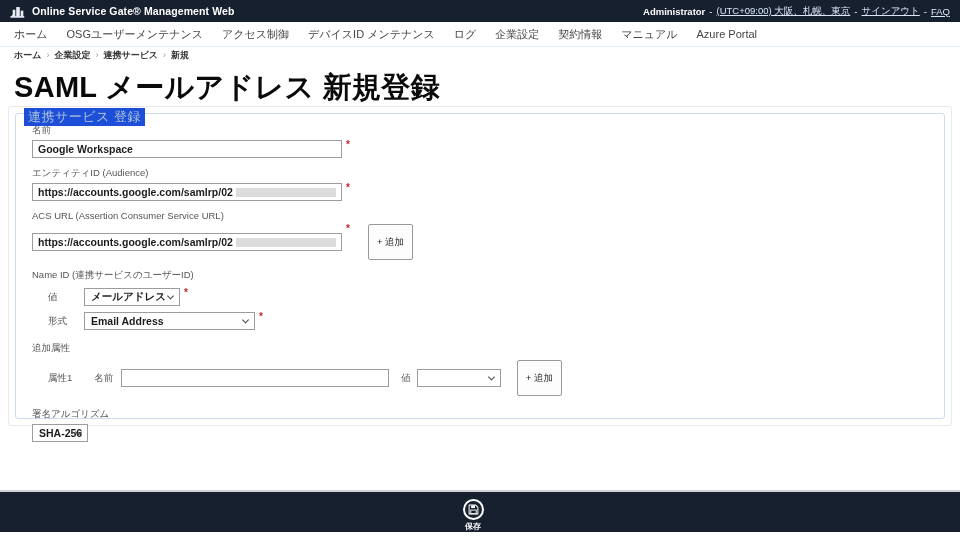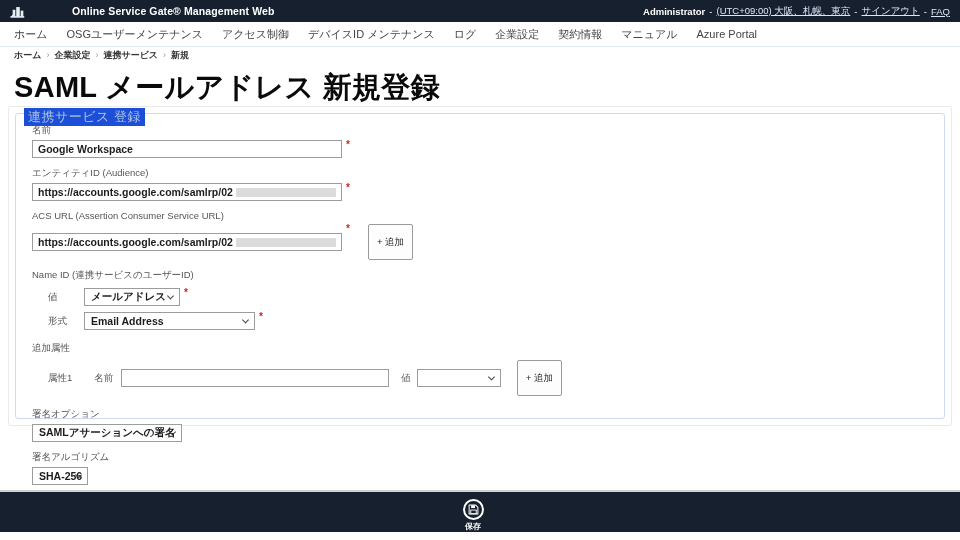--- a/index.html
+++ b/index.html
@@ -6,21 +6,21 @@
   html,body { width:960px; height:540px; }
   body {
     font-family:"Liberation Sans", sans-serif;
     background:#ffffff; position:relative; overflow:hidden;
   }
 
   
   .topbar {
     position:absolute; top:0; left:0; right:0; height:22px;
     background:#16202e; color:#fff;
-    display:flex; align-items:center; padding:0 10px;gap:40px;
+    display:flex; align-items:center; padding:0 10px;
   }
   .topbar .logo { display:flex; align-items:center; }
   .topbar .app-title { font-size:10.5px; font-weight:bold; margin-left:6px; letter-spacing:.1px; }
   .topbar .right { margin-left:auto; font-size:9.5px; display:flex; align-items:center; gap:4px; }
   .topbar .right .user { font-weight:bold; }
   .topbar .right a, .topbar .right .lnk {
     color:#d9e6fa; text-decoration:underline; cursor:pointer; white-space:nowrap;
   }
 
   
@@ -229,27 +229,20 @@
         </div>
         <span class="alabel" style="margin-left:12px;">値</span>
         <span class="sbox" style="width:84px; margin-left:6px;">
           <span></span>
           <span class="chev"></span>
         </span>
         <span class="btn-add" style="margin-left:16px;">+ 追加</span>
       </div>
     </div>
 
-    <div class="group">
-      <div class="flabel">署名オプション</div>
-      <span class="sbox" style="width:150px;">
-        <span>SAMLアサーションへの署名</span>
-        <span class="chev"></span>
-      </span>
-    </div>
 
     <div class="group" style="margin-bottom:0;">
       <div class="flabel">署名アルゴリズム</div>
       <span class="sbox" style="width:56px;">
         <span>SHA-256</span>
         <span class="chev"></span>
       </span>
     </div>
 
   </div>

